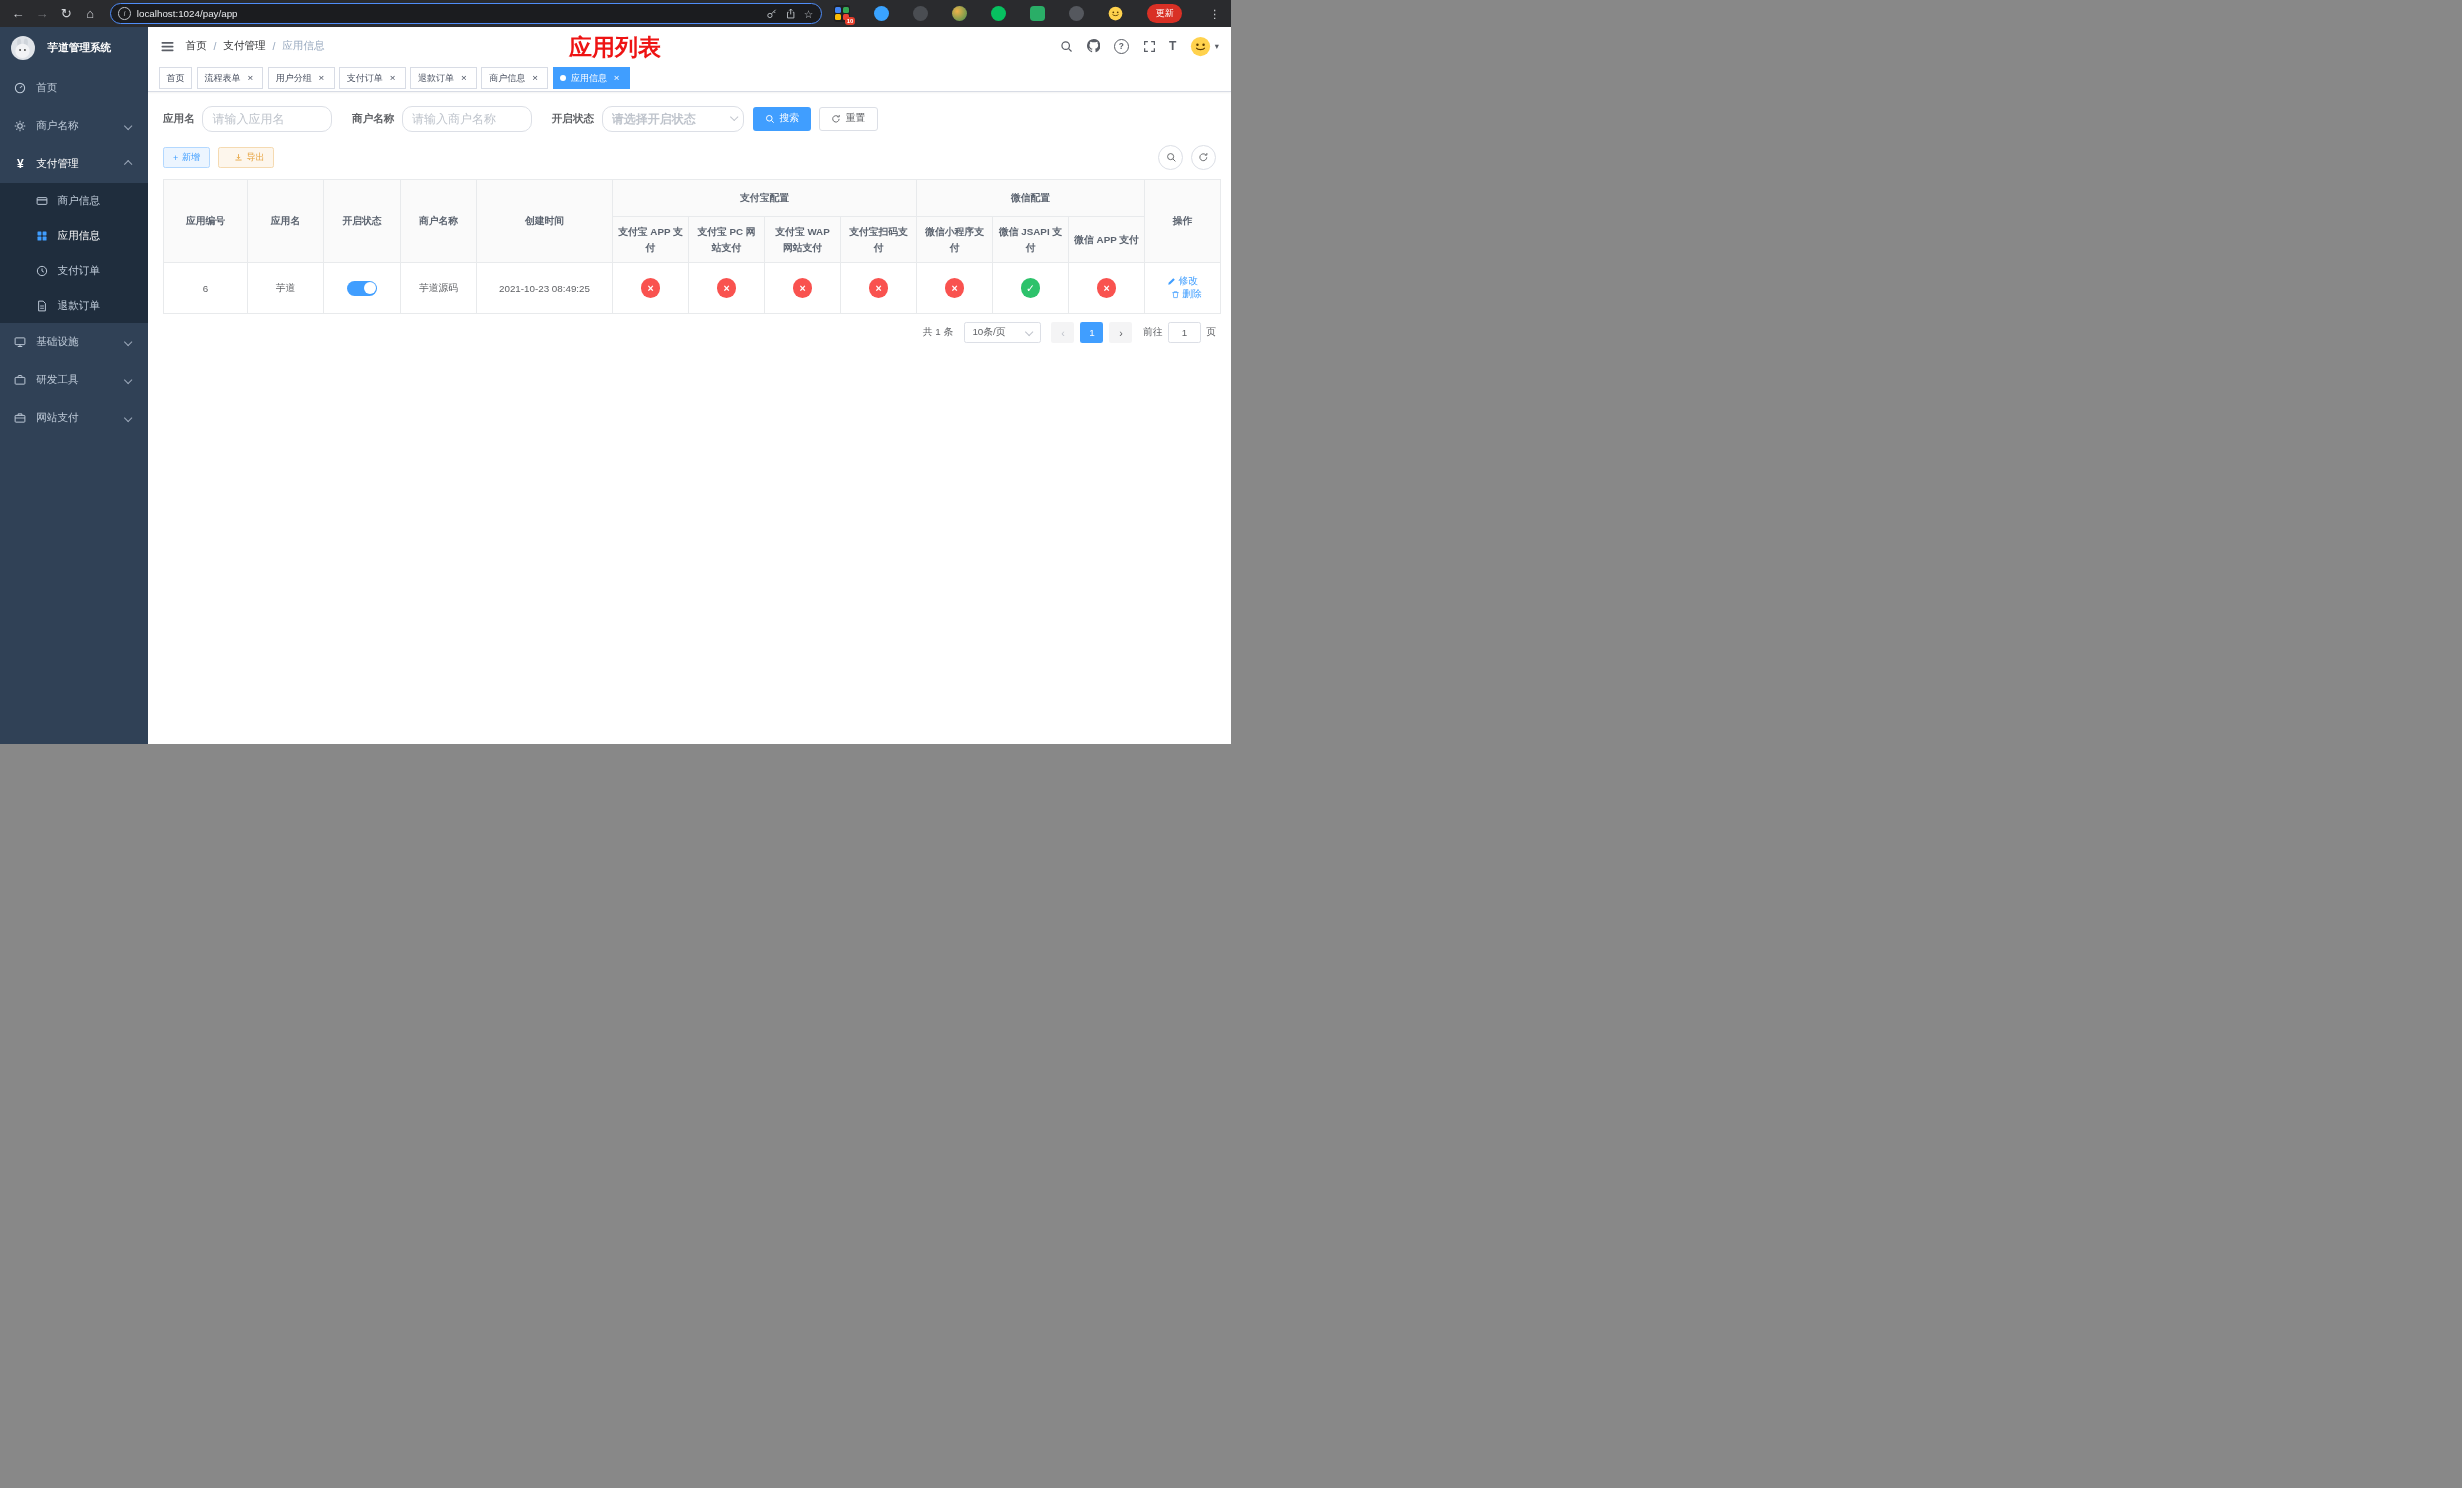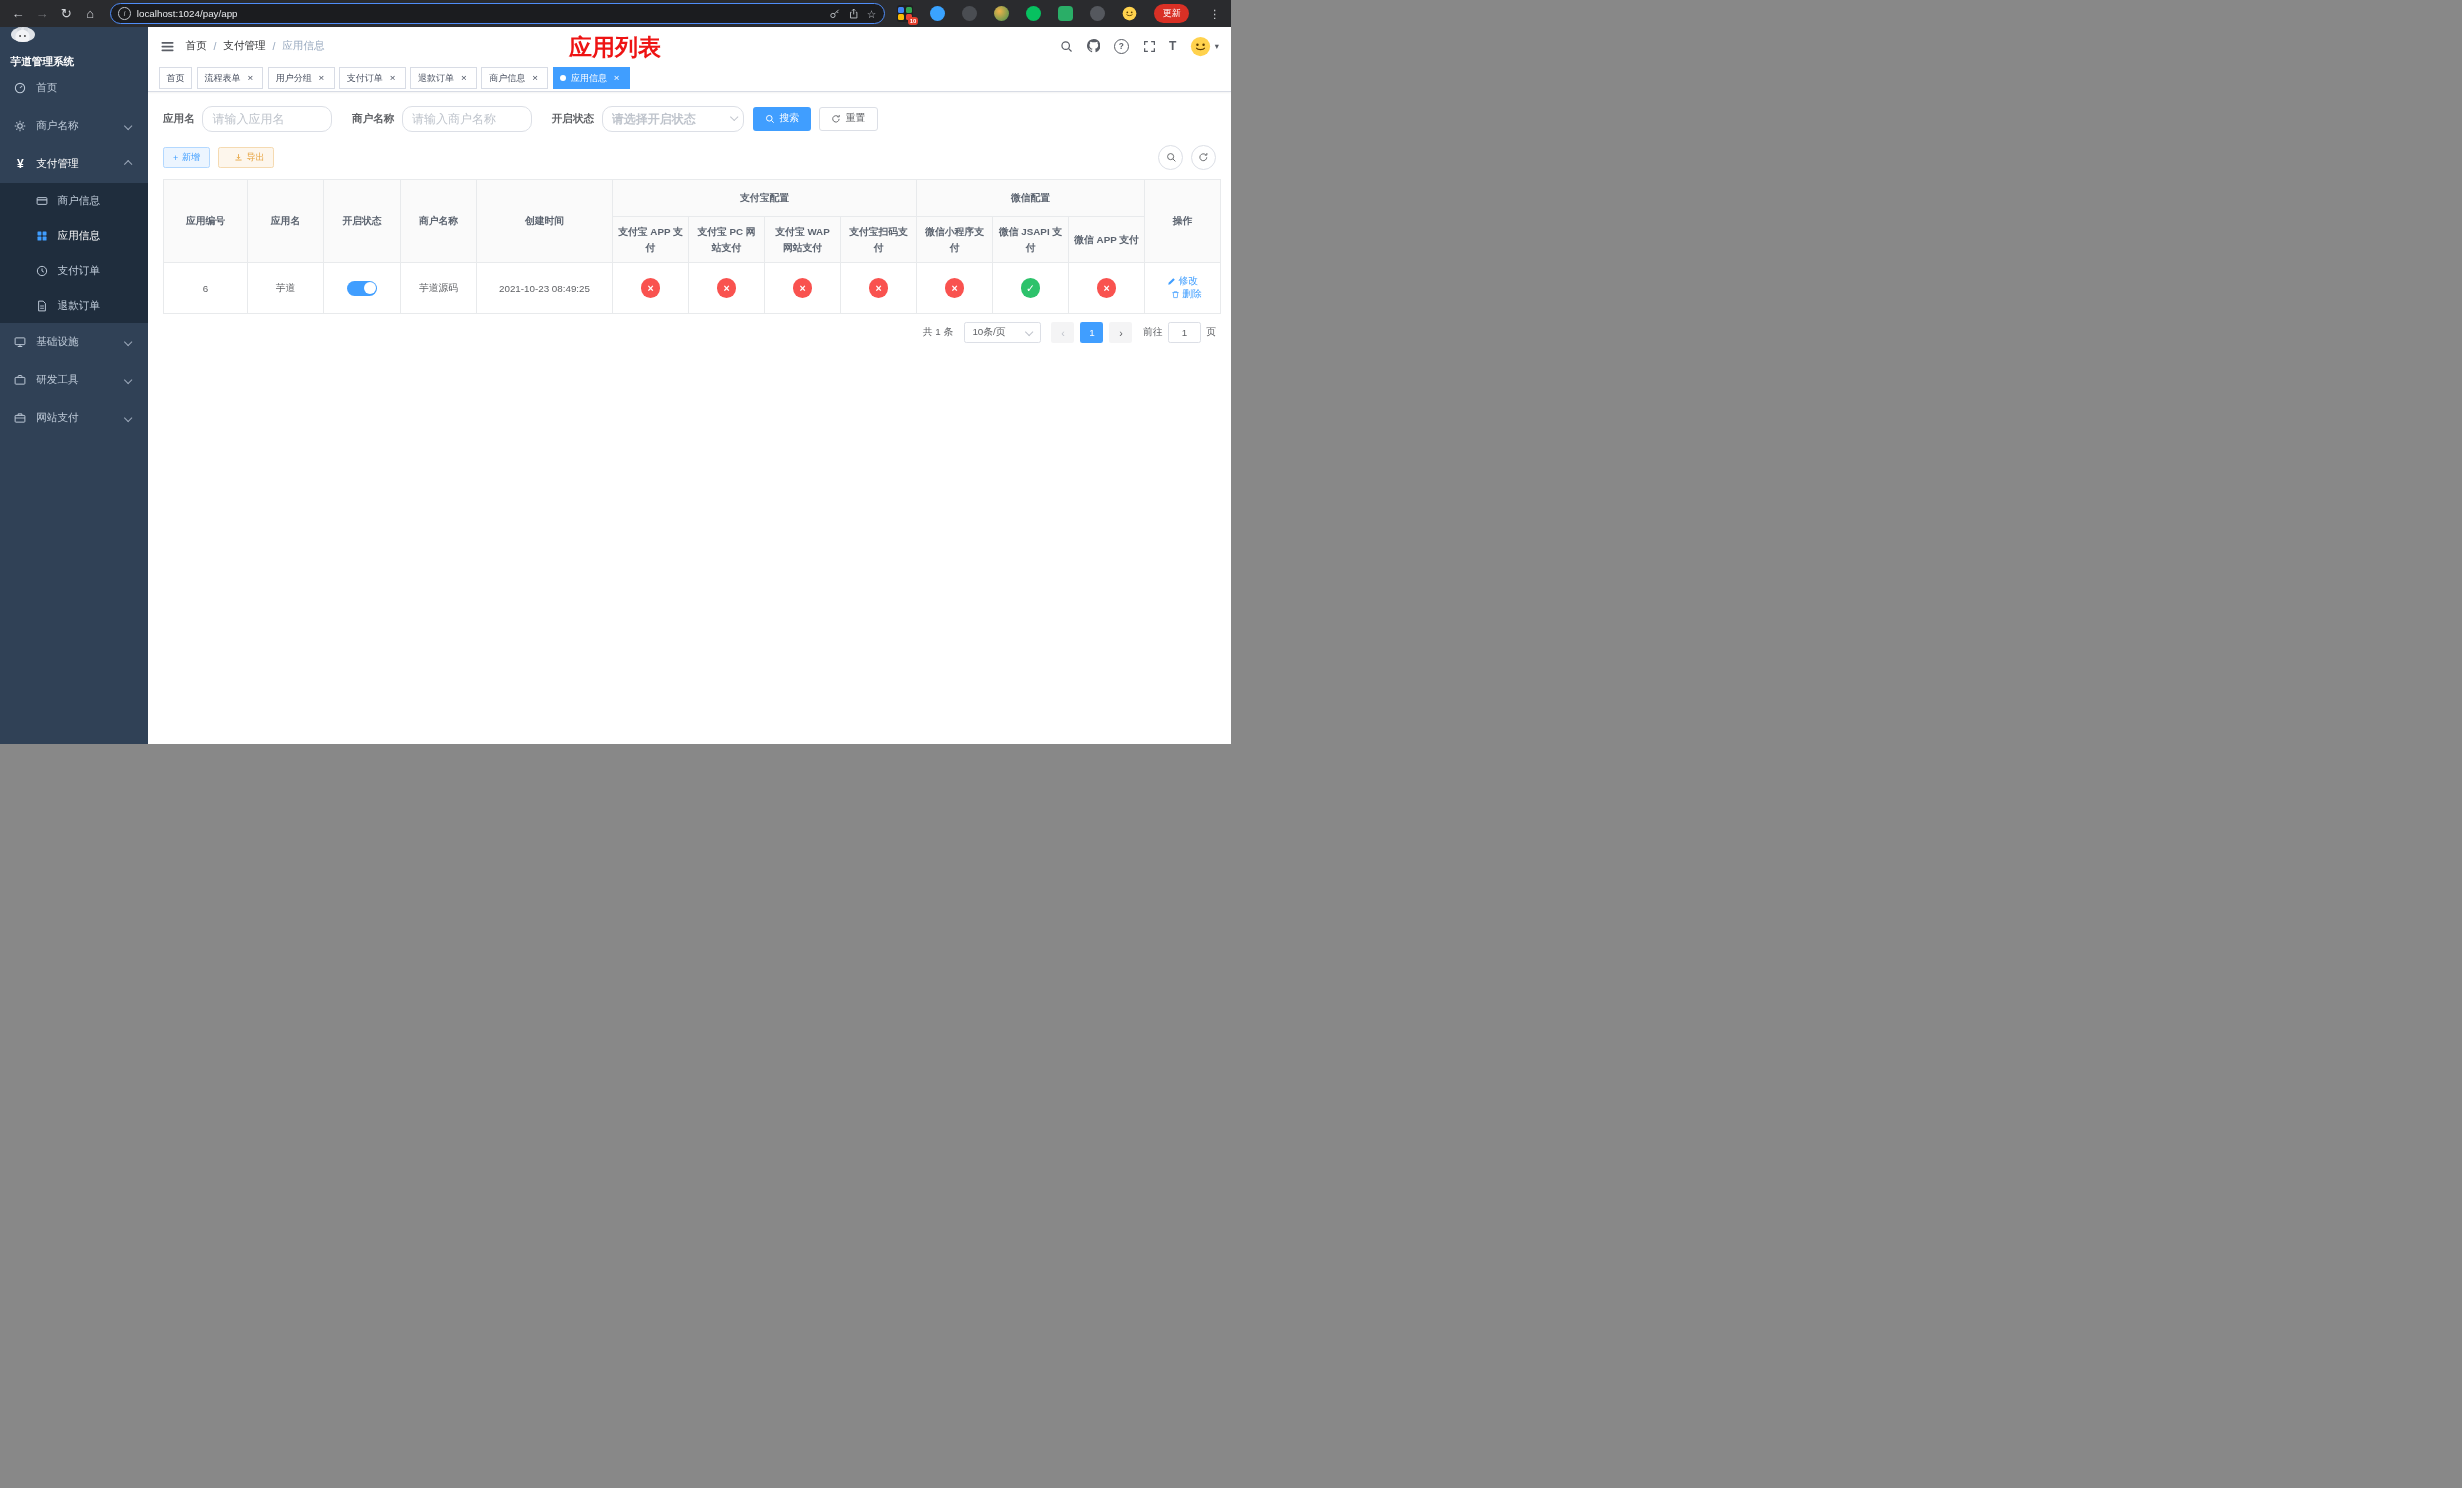--- a/index.html
+++ b/index.html
@@ -9,32 +9,32 @@
   
   .browser-bar{height:27px;background:#2a2b2e;display:flex;align-items:center;padding:0 7.6px;gap:3px;flex-shrink:0;}
   .bicon{color:#d0d2d6;font-size:13px;width:21px;height:21px;display:flex;align-items:center;justify-content:center;border-radius:50%;}
   .bicon.dim{color:#6f7175;}
   .omnibox{flex:1;height:19px;margin:11px 6px;background:#1b1c1f;border:1.5px solid #4f8df9;border-radius:10.6px;display:flex;align-items:center;padding:0 7.6px;gap:6px;min-width:0;}
   .info-badge{width:10.6px;height:10.6px;border:0.9px solid #bdc1c6;border-radius:50%;color:#bdc1c6;font-size:6.8px;display:flex;align-items:center;justify-content:center;font-style:italic;flex-shrink:0;}
   .url-text{color:#e8eaed;font-size:9.8px;flex:1;white-space:nowrap;overflow:hidden;}
   .ob-icons{display:flex;align-items:center;gap:7.6px;color:#bdc1c6;}
   .ob-icons svg{display:block;}
   .star{font-size:10.6px;color:#bdc1c6;}
-  .browser-right{display:flex;align-items:center;gap:17px;margin-left:3px;}
+  .browser-right{display:flex;align-items:center;gap:24px;margin-left:3px;}
   .ext{width:15px;height:15px;border-radius:50%;position:relative;flex-shrink:0;}
   .ext-grid{border-radius:3px;background:#1f2022;display:grid;grid-template-columns:6px 6px;grid-gap:1.5px;padding:0.8px;place-content:center;}
   .ext-grid b{width:6px;height:6px;border-radius:1.5px;display:block;}
   .ext-badge{position:absolute;bottom:-3px;right:-4.5px;background:#e33e2b;color:#fff;font-size:6px;border-radius:3px;padding:0.8px 1.5px;line-height:1;font-weight:700;}
   .update-pill{background:#d93025;color:#fff;font-size:9px;padding:3px 8.3px;border-radius:9.8px;white-space:nowrap;}
   .kebab{color:#d0d2d6;font-size:11.4px;padding:0 3px;}
 
   
   .app{flex:1;display:flex;min-height:0;}
   .sidebar{width:148px;background:#304156;color:#bfcbd9;flex-shrink:0;display:flex;flex-direction:column;}
-  .logo-row{height:42px;display:flex;gap:13px;padding:0 10.6px;flex-direction:column;}
+  .logo-row{height:42px;display:flex;align-items:center;gap:13px;padding:0 10.6px;}
   .logo-img{width:24px;height:24px;border-radius:50%;background:#dfe3e8;display:flex;align-items:center;justify-content:center;overflow:hidden;}
   .logo-title{color:#fff;font-size:10.6px;font-weight:700;white-space:nowrap;}
   .menu{font-size:10.6px;}
   .m-item{height:38px;display:flex;align-items:center;gap:9px;padding:0 13.6px;cursor:pointer;}
   .m-item .mi{width:13.6px;display:flex;justify-content:center;align-items:center;flex-shrink:0;}
   .m-item .lbl{flex:1;white-space:nowrap;}
   .chev{width:5.3px;height:5.3px;border-right:1.1px solid #9aa7b8;border-bottom:1.1px solid #9aa7b8;transform:rotate(45deg);margin-right:3px;flex-shrink:0;}
   .chev.up{transform:rotate(-135deg);}
   .submenu{background:#1f2d3d;}
   .submenu .m-item{height:35px;padding-left:35px;}

